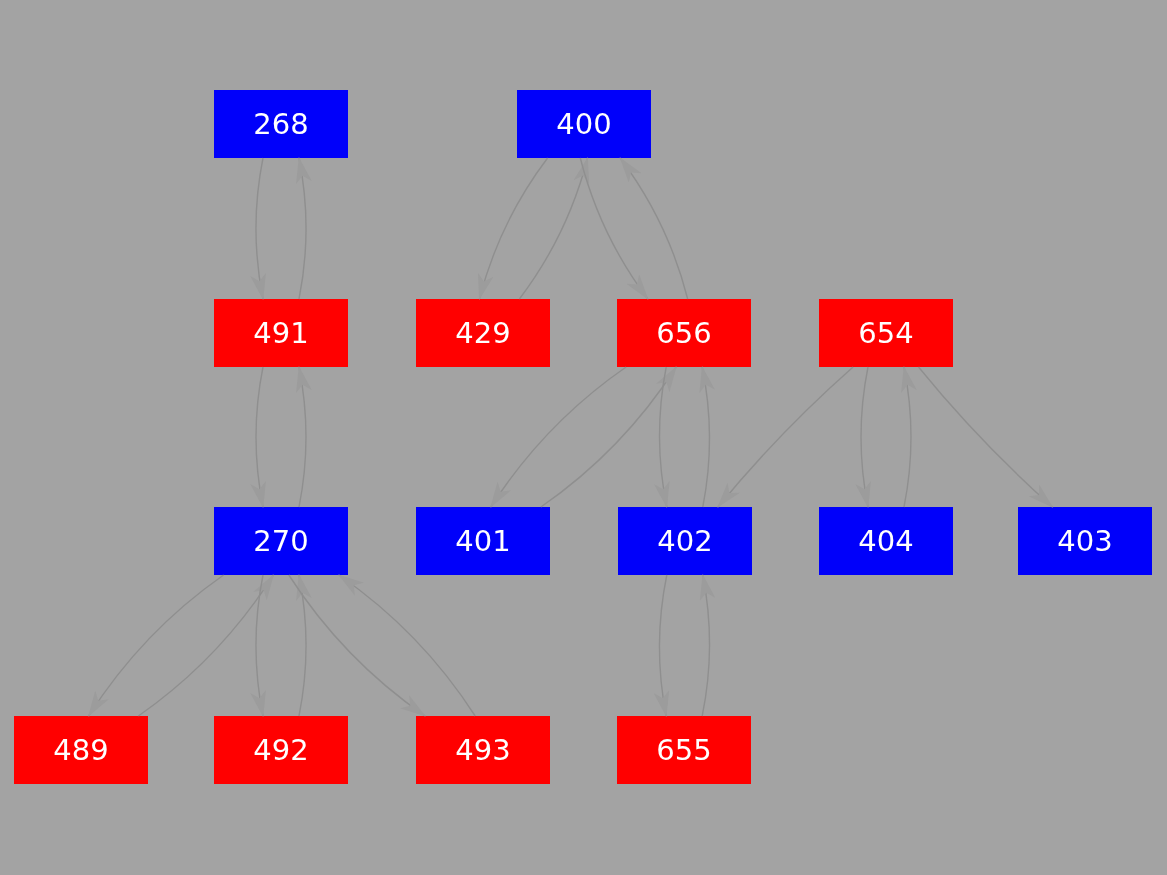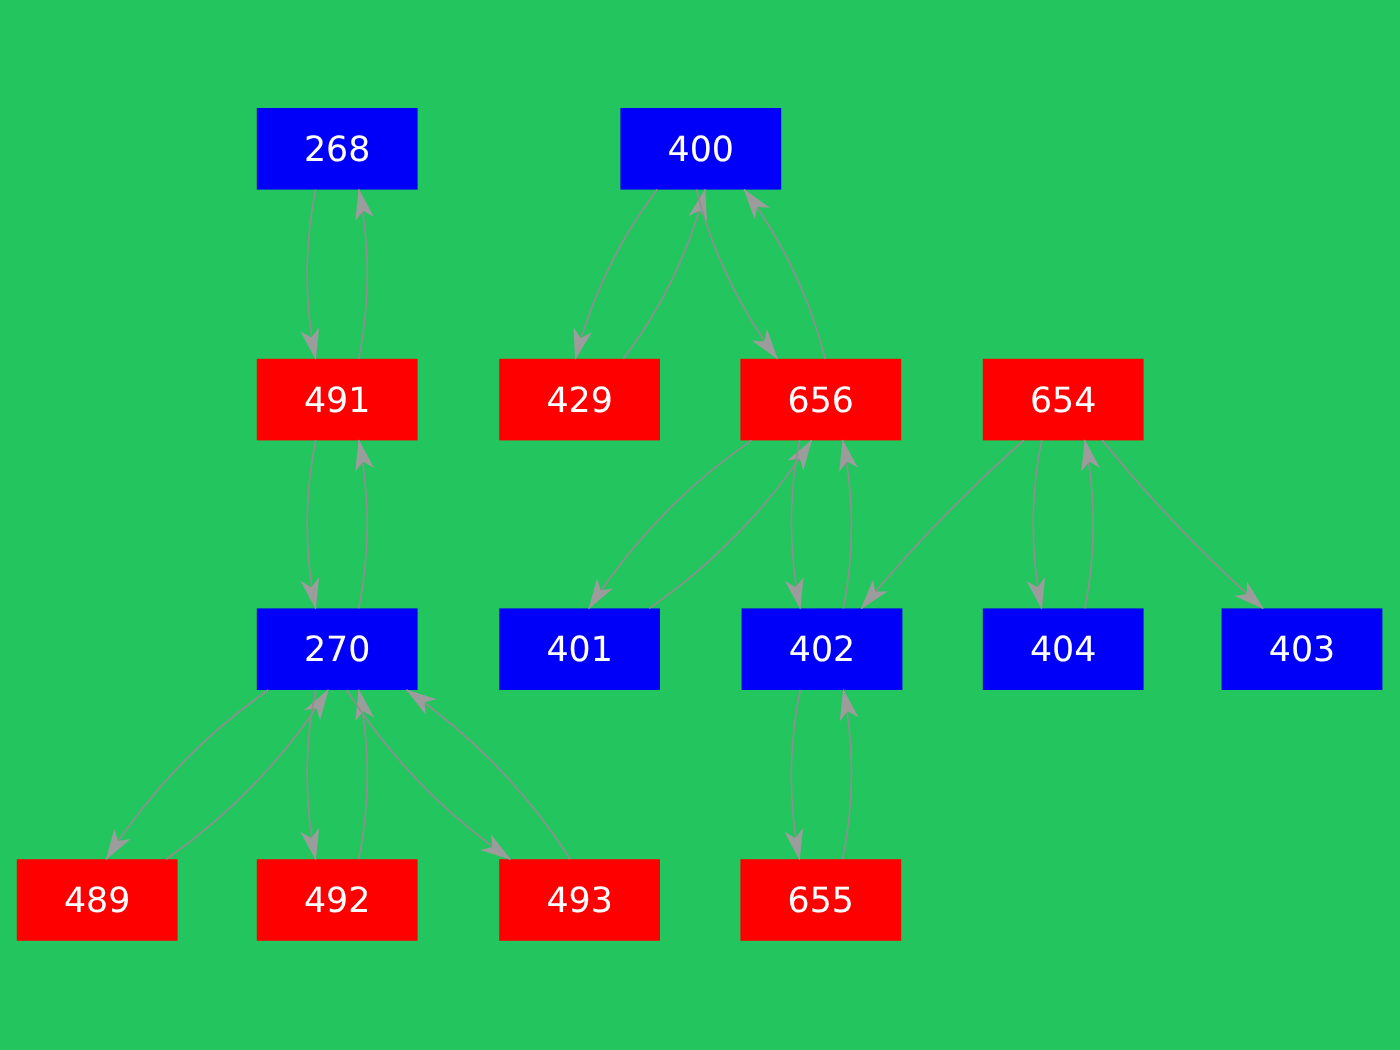--- a/index.html
+++ b/index.html
@@ -1,20 +1,20 @@
 <!DOCTYPE html>
 <html><head>
 <meta charset="utf-8">
 <style>
   html, body { margin: 0; padding: 0; background: #ffffff; }
   #figure {
     position: relative;
     width: 1167px;
     height: 875px;
-    background: #22c55e;
+    background: #a3a3a3;
     overflow: hidden;
     font-family: "DejaVu Sans", "Liberation Sans", sans-serif;
   }
   #graph-svg { display: block; }
   .node-label {
     font-family: "DejaVu Sans", "Liberation Sans", sans-serif;
     font-size: 29px;
     text-anchor: middle;
   }
 </style>

